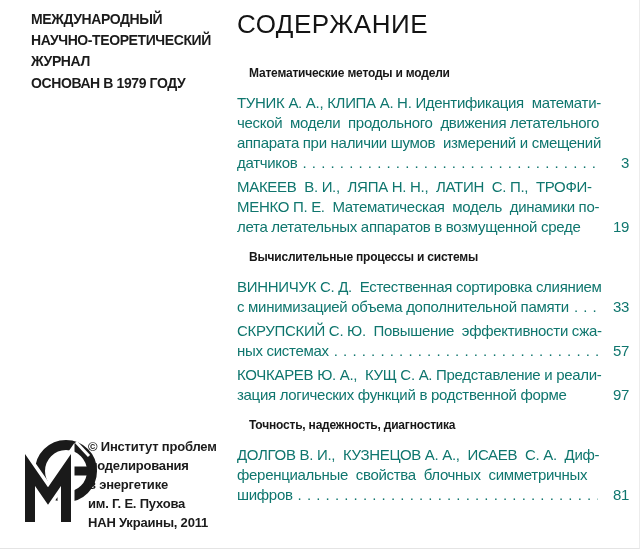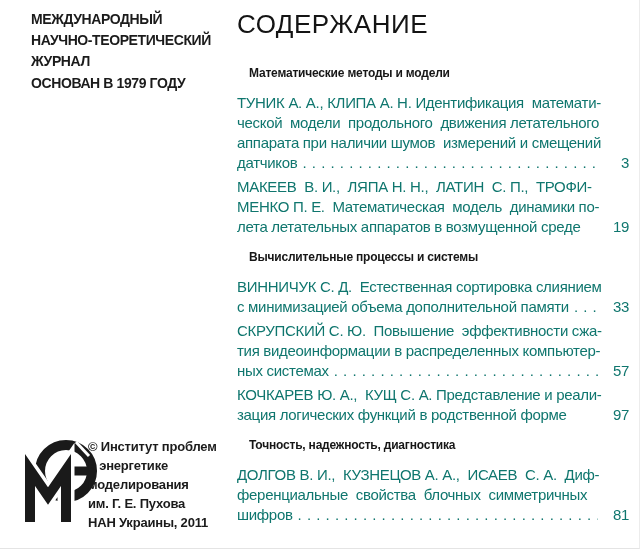--- a/index.html
+++ b/index.html
@@ -82,22 +82,22 @@
     <line x1="36" y1="31" x2="66" y2="31" stroke="#1a1a1a" stroke-width="9"></line>
 
     <line x1="53" y1="2" x2="66" y2="16" stroke="#ffffff" stroke-width="3"></line>
 
     <path d="M 7 82 L 7 30 L 25 56 L 43 30 L 43 82" fill="none" stroke="#ffffff" stroke-width="17" stroke-linecap="butt"></path>
     <path d="M 7 82 L 7 30 L 25 56 L 43 30 L 43 82" fill="none" stroke="#1a1a1a" stroke-width="10" stroke-linecap="butt"></path>
   </svg>
 
   <div class="pub-text">
     <div class="pub-line">© Институт проблем</div>
+    <div class="pub-line">моделирования</div>
     <div class="pub-line">в энергетике</div>
-    <div class="pub-line">моделирования</div>
     <div class="pub-line">им. Г. Е. Пухова</div>
     <div class="pub-line">НАН Украины, 2011</div>
   </div>
 
   <main class="toc">
     <h1>СОДЕРЖАНИЕ</h1>
 
     <h2>Математические методы и модели</h2>
 
     <div class="entry">
@@ -127,21 +127,20 @@
       <div class="line">ВИННИЧУК С. Д.  Естественная сортировка слиянием</div>
       <div class="line last">
         <span class="lt">с минимизацией объема дополнительной памяти</span>
         <span class="dots">. . .</span>
         <span class="pg">33</span>
       </div>
     </div>
 
     <div class="entry">
       <div class="line">СКРУПСКИЙ С. Ю.  Повышение  эффективности сжа-</div>
-      <div class="line">тия видеоинформации в распределенных компьютер-</div>
       <div class="line last">
         <span class="lt">ных системах</span>
         <span class="dots">. . . . . . . . . . . . . . . . . . . . . . . . . . . . . . . . . . . . . . . . . . . . . . . .</span>
         <span class="pg">57</span>
       </div>
     </div>
 
     <div class="entry">
       <div class="line">КОЧКАРЕВ Ю. А.,  КУЩ С. А. Представление и реали-</div>
       <div class="line last">

